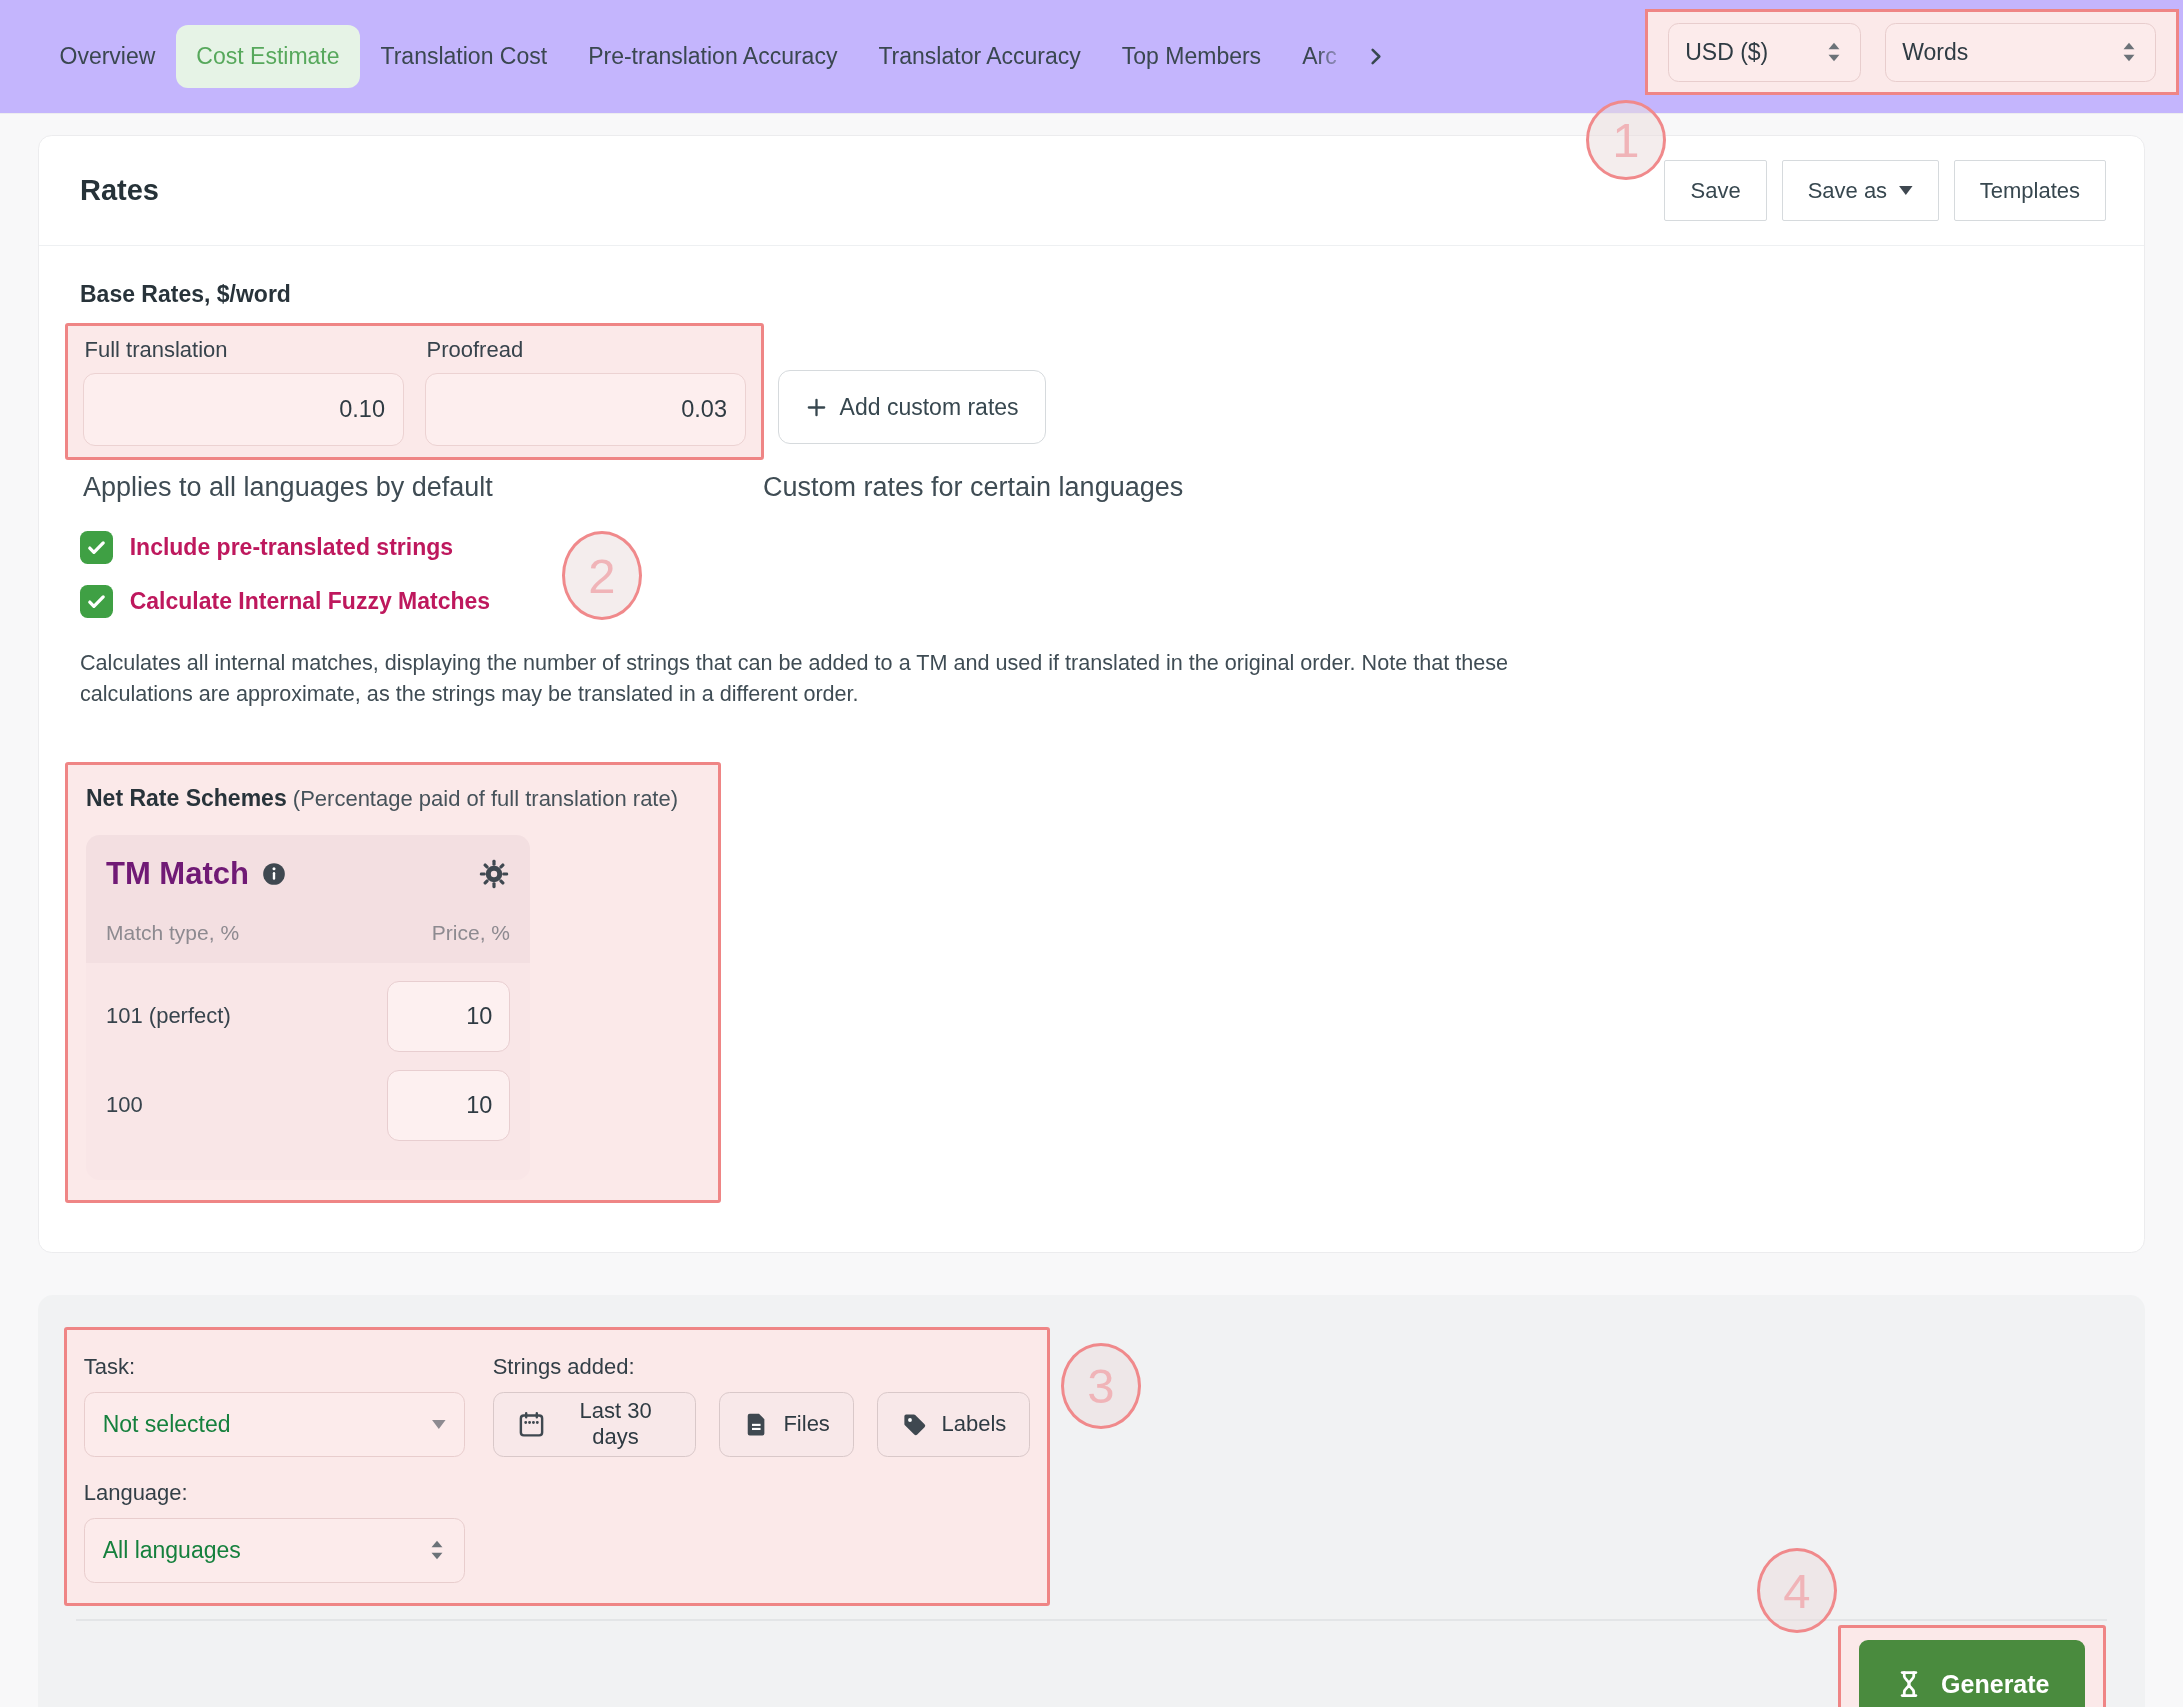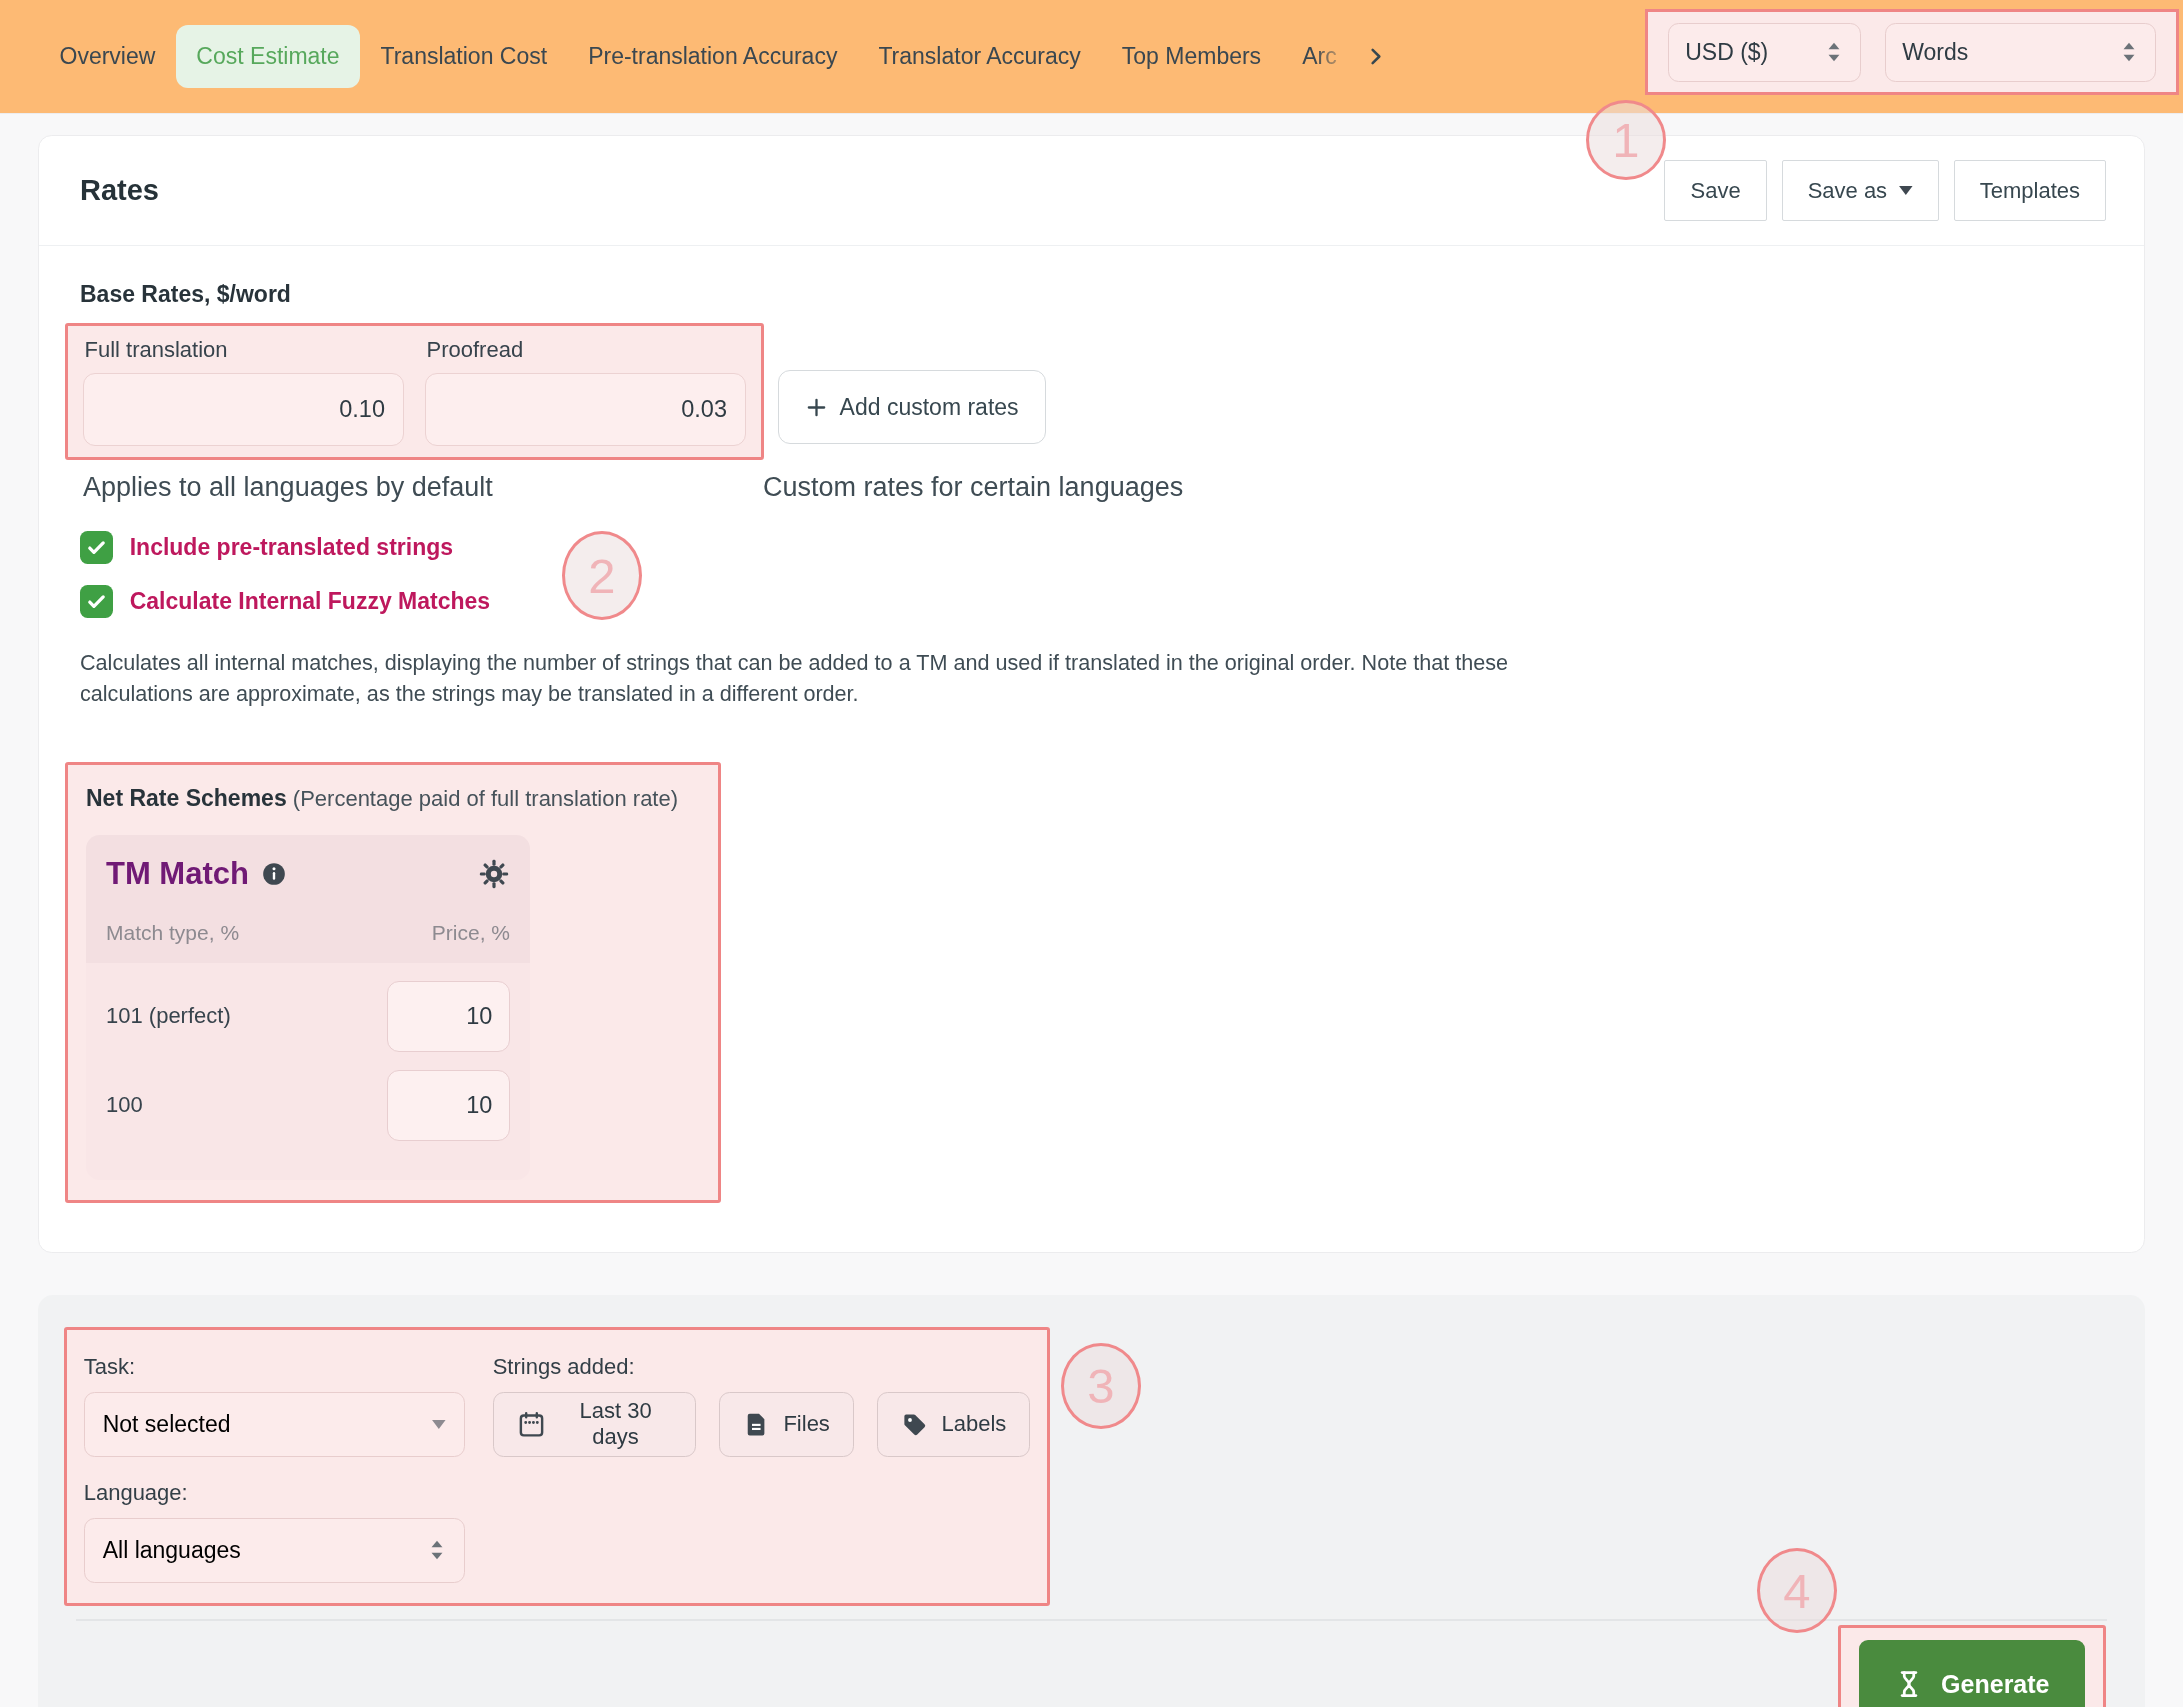--- a/index.html
+++ b/index.html
@@ -6,21 +6,21 @@
   html,body { margin:0; padding:0; }
   body {
     width:2183px; height:1707px; position:relative; overflow:hidden;
     background:#ffffff; color:#2f3b43;
     font-family:"Liberation Sans", sans-serif;
     -webkit-font-smoothing:antialiased;
   }
 
   
   .tabbar {
-    height:114px; background:#fdba74; border-bottom:1.5px solid #ededef;
+    height:114px; background:#c4b5fd; border-bottom:1.5px solid #ededef;
     display:flex; align-items:center; padding-left:39px; position:relative;
   }
   .tab {
     font-size:23px; color:#3a4750; padding:18px 20.5px; border-radius:12px;
     white-space:nowrap; cursor:pointer;
   }
   .tab.active { color:#57a85c; background:#e6f3e6; }
   .tab.truncated {
     max-width:73px; overflow:hidden;
     -webkit-mask-image:linear-gradient(90deg,#000 45%,transparent 92%);
@@ -115,21 +115,21 @@
 
   
   .footer-panel { margin-top:42px; background:#f1f2f3; border-radius:15px; padding:32px 38px 21px; }
   .box4 { width:986px; margin-left:-12px; border-radius:3px; padding:24px 16.7px 20px; }
   .gen-row { display:flex; }
   .gen-col-task { width:409px; flex:none; }
   .gen-label { font-size:22px; color:#333f47; margin-bottom:12px; }
   .field-select {
     width:381px; height:65px; border-radius:10.6px; background:#fcebeb; border:1.5px solid #e8cdcd;
     display:flex; align-items:center; justify-content:space-between;
-    padding:0 18px; font-size:23px; color:#000000; cursor:pointer;
+    padding:0 18px; font-size:23px; color:#15803d; cursor:pointer;
   }
   .filters { display:flex; gap:23px; }
   .filter-btn {
     height:65px; border-radius:10.6px; background:#f8e8e9; border:1.5px solid #d9c8c9;
     display:inline-flex; align-items:center; gap:13.6px; padding:0 23px;
     font-size:22px; color:#2f3b43; cursor:pointer; font-family:inherit;
   }
   .lang-label { margin:23px 0 12px; }
   .footer-divider { height:1.5px; background:#e3e5e7; margin:13.6px 0 0; border:none; }
   .generate-row { display:flex; justify-content:flex-end; padding:4.5px 1.5px 0; }

